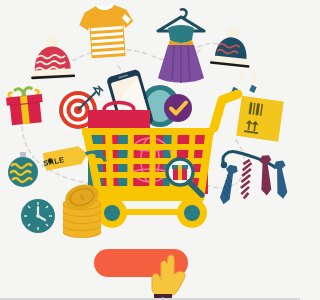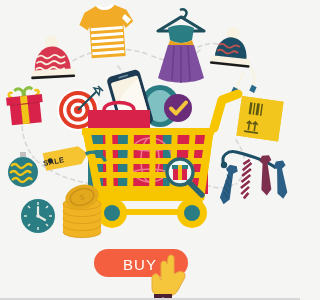--- a/index.html
+++ b/index.html
@@ -322,16 +322,15 @@
     </g>
 
     <g transform="translate(150,252)">
       <path d="M18 6 C18 2,24 2,24 6 L24 22 L28 20 C33 18,37 22,34 27 L28 38 C26 42,22 44,18 44 L10 44 C5 44,2 40,2 36 L2 26 C2 22,7 20,9 24 L11 28 L11 12 C11 8,17 8,17 12 Z" fill="#f5c63c" stroke="#e8a83c" stroke-width="1"></path>
       <path d="M4 42 L22 42 L22 50 C22 52,20 53,18 53 L8 53 C6 53,4 52,4 50 Z" fill="#4a2034"></path>
       <circle cx="13" cy="47.5" r="2" fill="#ffffff"></circle>
     </g>
 
   </svg>
 
-  <div class="buy-label">BUY</div>
   <div class="sale-label">SALE</div>
 
 </div>
 
 </body></html>

